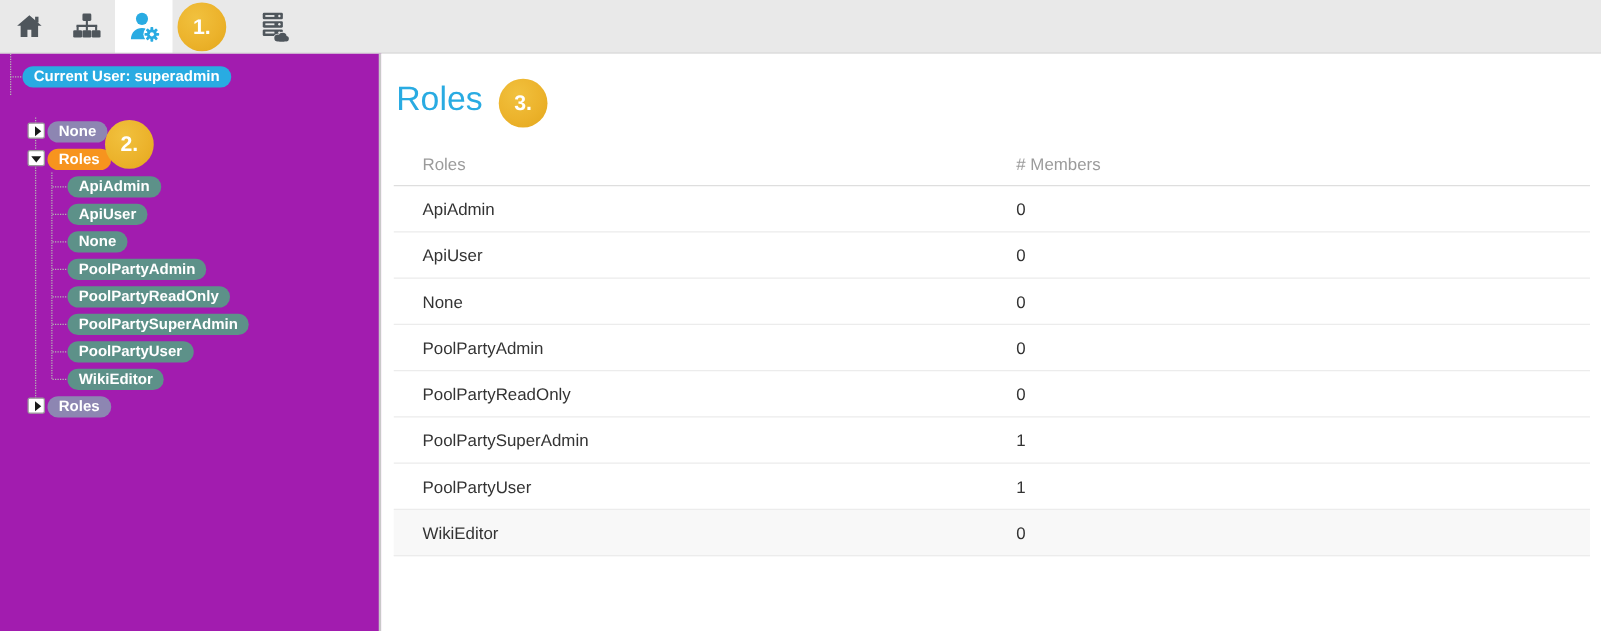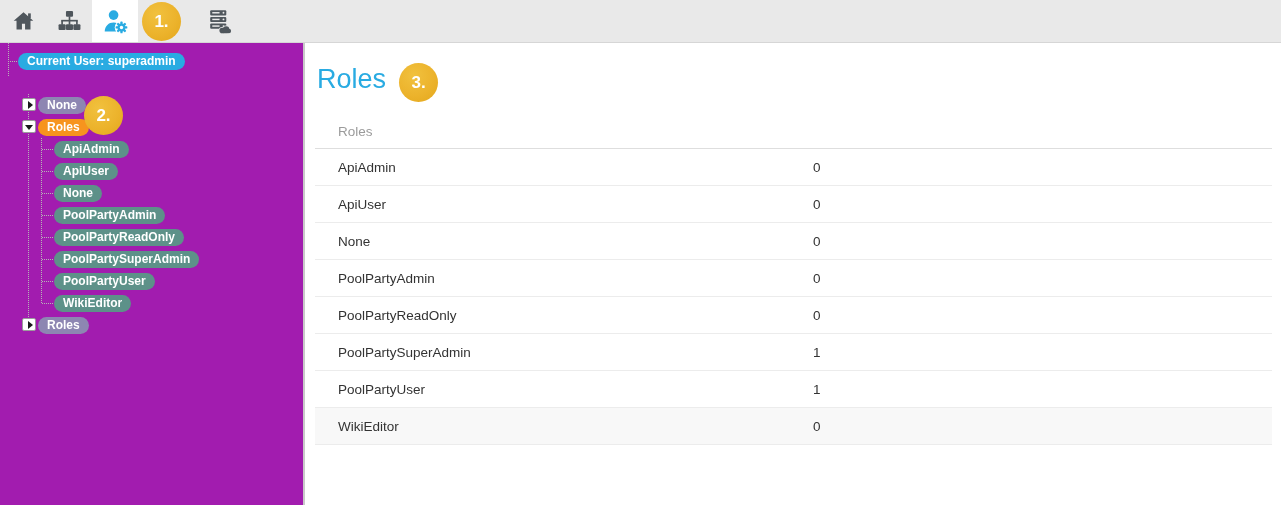--- a/index.html
+++ b/index.html
@@ -234,20 +234,21 @@
 
   <div class="main">
     <div class="heading">
       <h1 class="title">Roles</h1>
       <div class="step-badge badge-main">3.</div>
     </div>
 
     <div class="rtable">
       <div class="thr">
         <div class="c1">Roles</div>
+        <div class="c2"># Members</div>
       </div>
       <div class="tdr">
         <div class="c1">ApiAdmin</div>
         <div class="c2">0</div>
       </div>
       <div class="tdr">
         <div class="c1">ApiUser</div>
         <div class="c2">0</div>
       </div>
       <div class="tdr">

